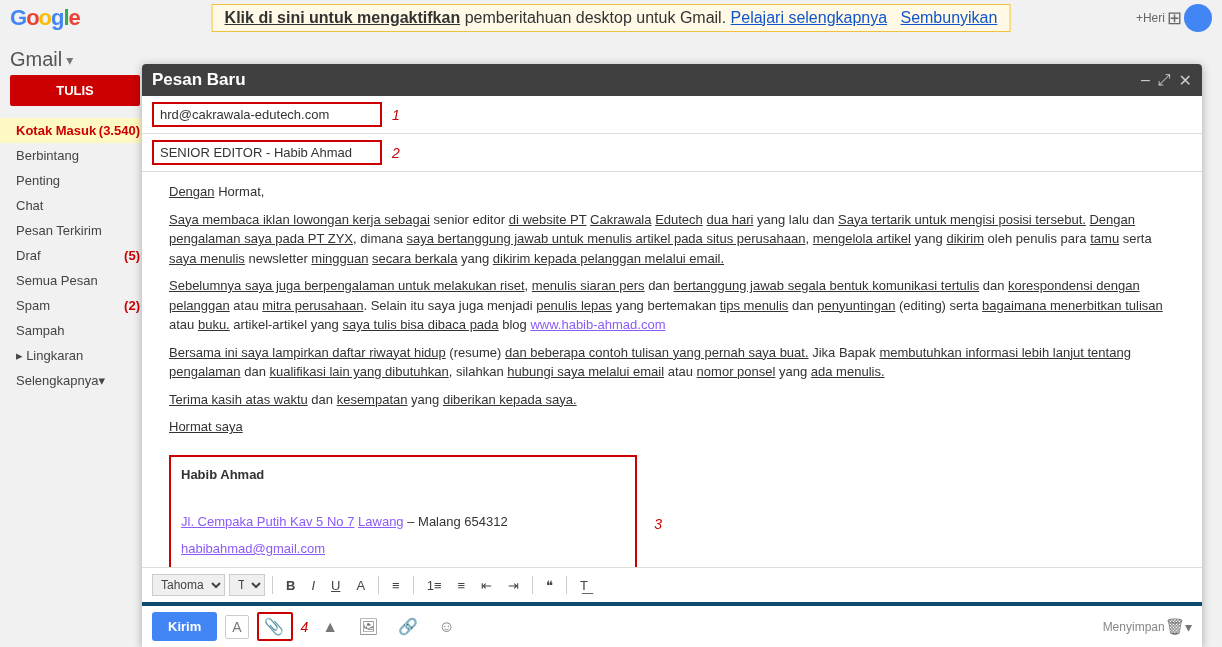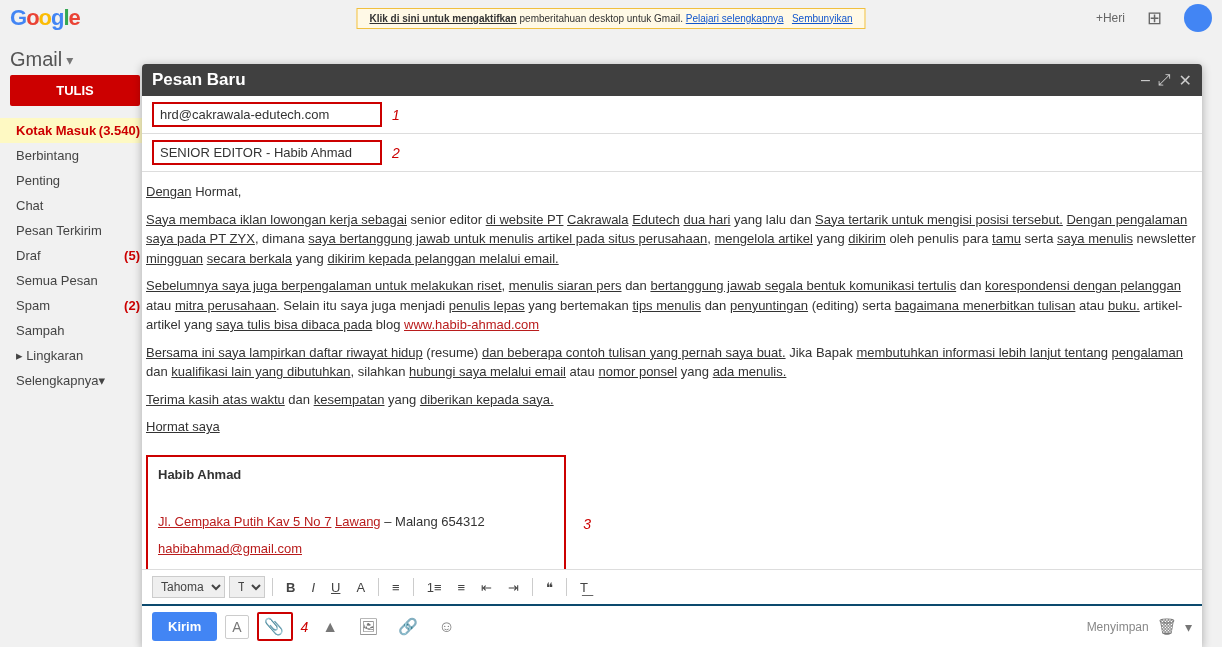--- a/index.html
+++ b/index.html
@@ -28,31 +28,31 @@
     .google-logo span:nth-child(5) { color: #34A853; }
     .google-logo span:nth-child(6) { color: #EA4335; }
 
     .notification-bar {
       position: absolute;
       left: 50%;
       transform: translateX(-50%);
       background: #fff9e6;
       border: 1px solid #f0c040;
       padding: 4px 12px;
-      font-size: 10px;
+      font-size: 16px;
       color: #333;
       white-space: nowrap;
     }
     .notification-bar a { color: #1155CC; text-decoration: underline; cursor: pointer; }
     .notification-bar .bold-underline { font-weight: bold; text-decoration: underline; }
 
     .top-right {
       display: flex;
       align-items: center;
-      gap: 22px;
+      gap: 2px;
       color: #666;
       font-size: 12px;
     }
     .top-right .plus-heri { color: #666; }
 
     
     .main-layout {
       display: flex;
       height: calc(647px - 36px);
     }
@@ -156,34 +156,34 @@
     .field-number {
       color: #cc0000;
       font-size: 14px;
       margin-left: 10px;
       font-style: italic;
     }
 
     .compose-body {
       flex: 1;
       overflow-y: auto;
-      padding: 10px 4px;
+      padding: 10px 27px;
       font-size: 13px;
       line-height: 1.5;
       color: #333;
     }
-    .compose-body a { color: #b91c1c; text-decoration: underline; }
+    .compose-body a { color: #8b5cf6; text-decoration: underline; }
     .compose-body p { margin-bottom: 8px; }
 
     .signature-box {
       border: 2px solid #cc0000;
       padding: 8px 10px;
       margin-top: 10px;
       display: inline-block;
-      width: 420px;
+      width: 468px;
       position: relative;
     }
 
     .toolbar {
       border-top: 1px solid #ddd;
       padding: 6px 10px;
       display: flex;
       align-items: center;
       gap: 4px;
       flex-shrink: 0;
@@ -201,21 +201,21 @@
       border: 1px solid transparent;
       padding: 2px 5px;
       cursor: pointer;
       font-size: 13px;
       color: #444;
       border-radius: 2px;
     }
     .toolbar-separator { width: 1px; height: 18px; background: #ccc; margin: 0 3px; }
 
     .compose-footer {
-      border-top: 2px solid #0c4a6e;
+      border-top: 4px solid #0c4a6e;
       padding: 6px 10px;
       display: flex;
       align-items: center;
       gap: 8px;
       flex-shrink: 0;
     }
     .send-btn {
       background: #4285F4;
       color: white;
       border: none;
@@ -240,21 +240,20 @@
       color: #cc0000;
       font-size: 14px;
       font-style: italic;
     }
     .footer-right {
       margin-left: auto;
       color: #888;
       font-size: 12px;
       display: flex;
       align-items: center;
-      gap: 8px;
     }
     .trash-icon { cursor: pointer; font-size: 16px; color: #777; }
     .dropdown-arrow { cursor: pointer; color: #777; font-size: 14px; }
   </style>
 </head>
 <body>
 
 <div class="top-bar">
   <div class="google-logo">
     <span>G</span><span>o</span><span>o</span><span>g</span><span>l</span><span>e</span>

